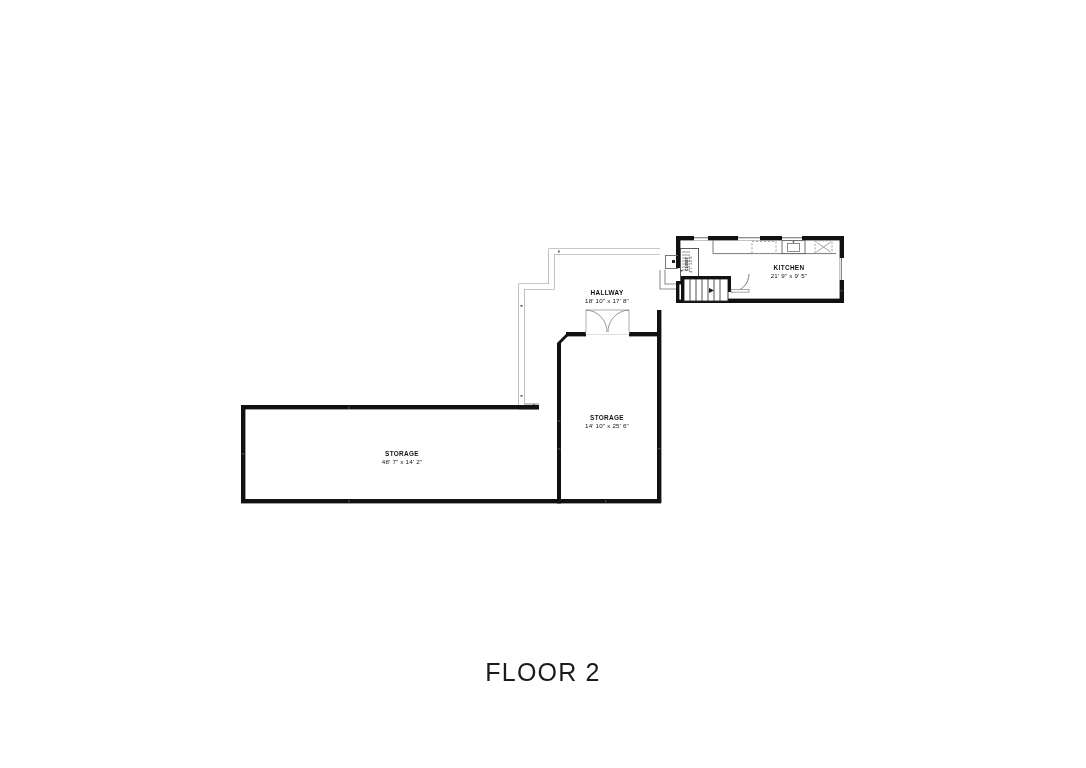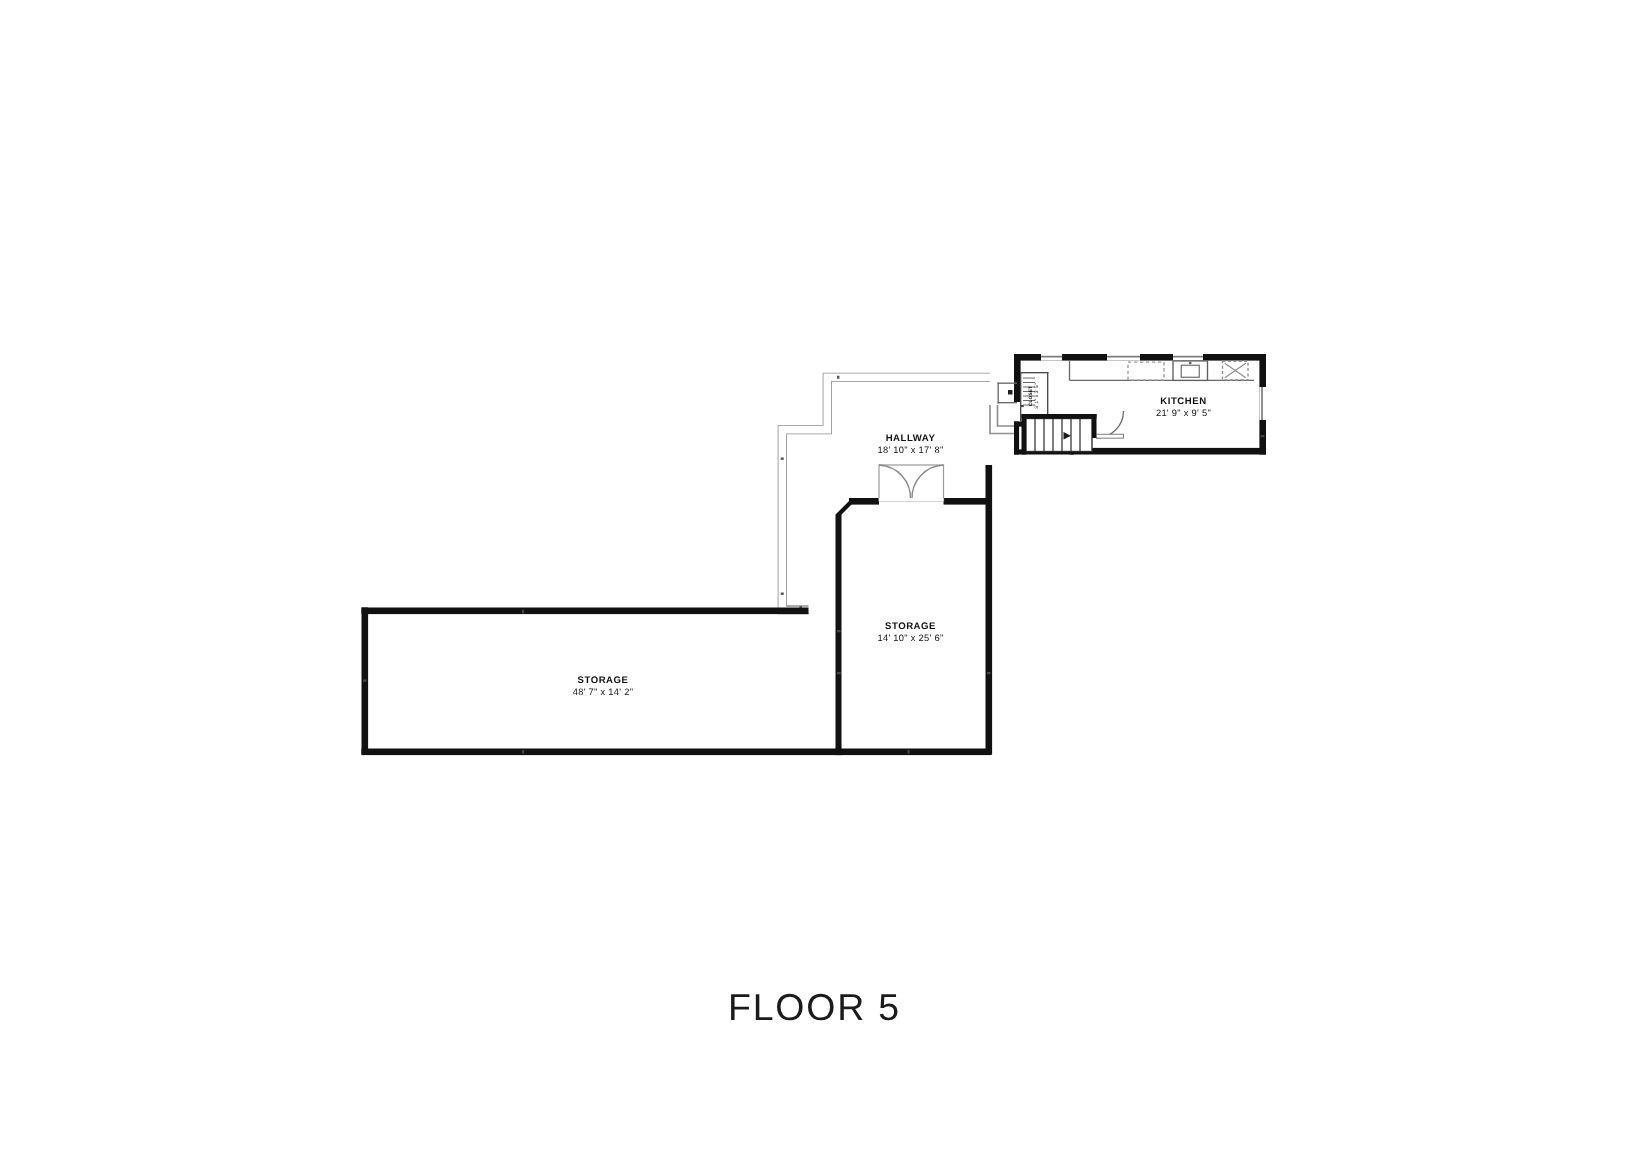--- a/index.html
+++ b/index.html
@@ -216,21 +216,21 @@
     <rect x="558" y="420" width="2.4" height="1.5"></rect>
     <rect x="558" y="448" width="2.4" height="1.5"></rect>
     <rect x="658" y="448" width="2.4" height="1.5"></rect>
     <rect x="605" y="500" width="1.5" height="2.4"></rect>
     <rect x="840.5" y="290" width="2.4" height="1.5"></rect>
     <rect x="680.5" y="270" width="2" height="1.4"></rect>
   </g>
 
 </svg>
 
-<div class="floor-title">FLOOR 5</div>
+<div class="floor-title">FLOOR 2</div>
 
 <div class="room-label" style="left:789px; top:264px;">
   <span class="rl-name">KITCHEN</span>
   <span class="rl-dims">21' 9" x 9' 5"</span>
 </div>
 
 <div class="room-label" style="left:607px; top:289px;">
   <span class="rl-name">HALLWAY</span>
   <span class="rl-dims">18' 10" x 17' 8"</span>
 </div>

